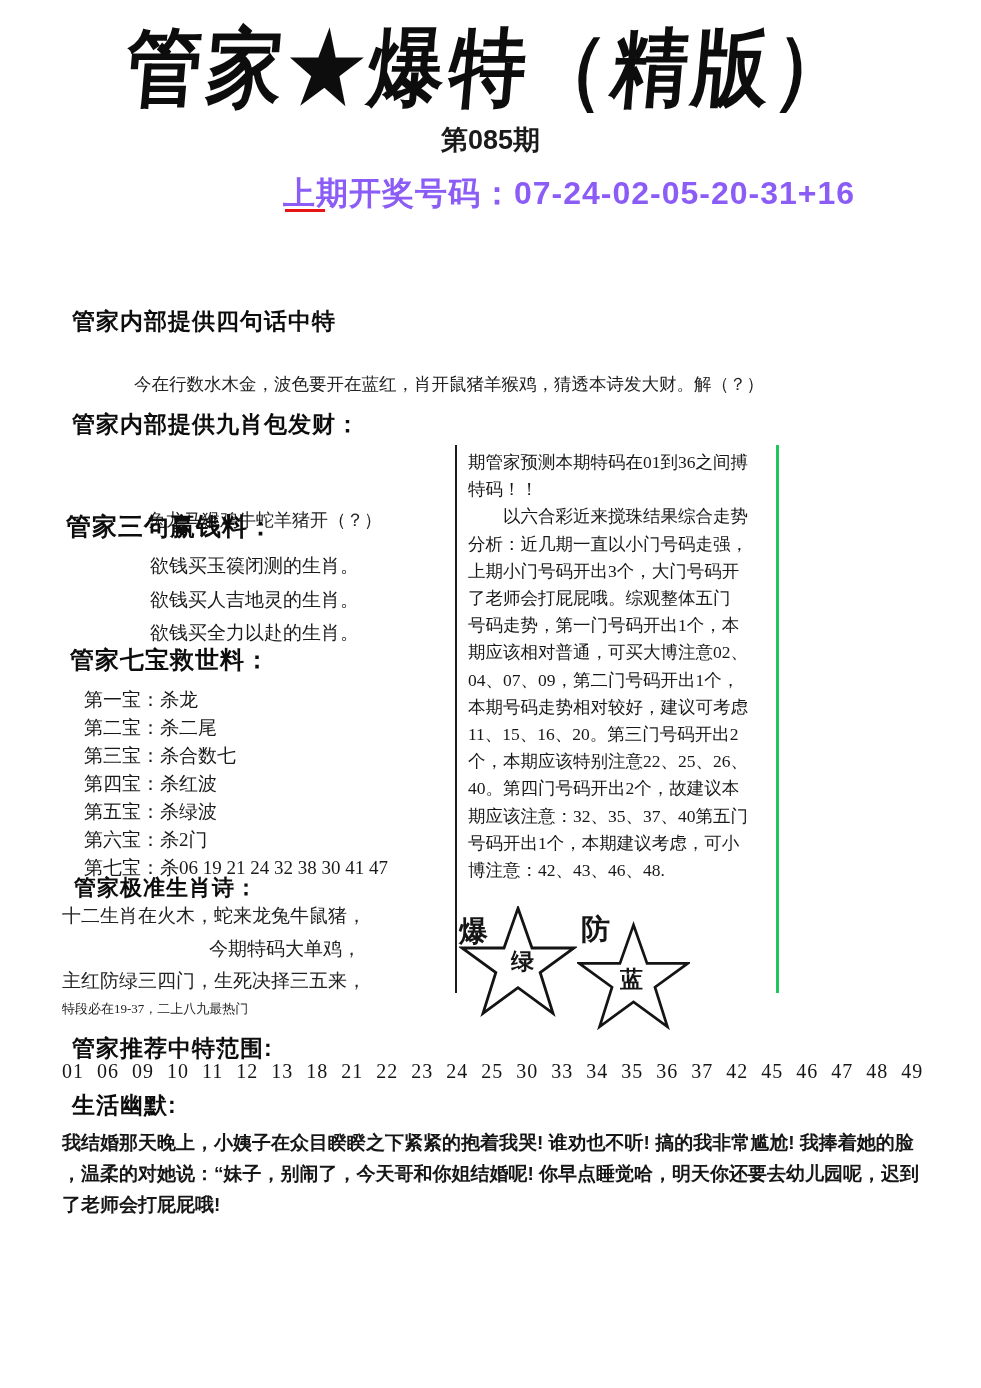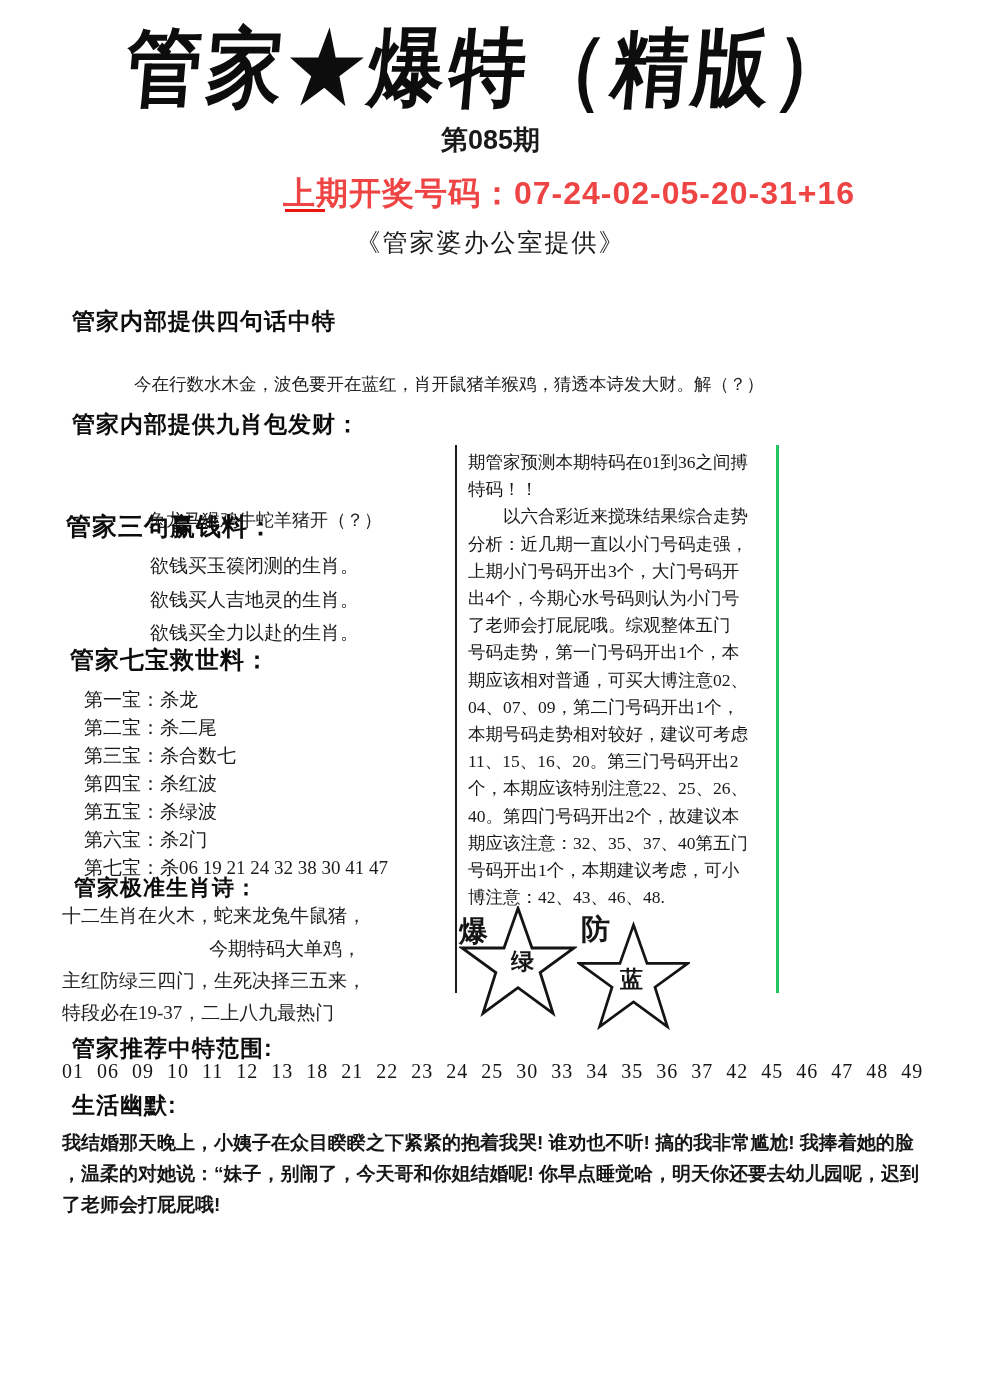--- a/index.html
+++ b/index.html
@@ -10,21 +10,21 @@
   }
   .abs{position:absolute;white-space:nowrap;}
   .center{left:0;right:0;text-align:center;}
   .title{
     top:18px;font-family:"DejaVu Serif",serif;font-weight:900;
     font-size:76px;letter-spacing:5px;transform:skewX(-5deg) scaleY(1.12);
     color:#0d0d0d;
   }
   .issue{top:122px;font-family:"Liberation Sans","DejaVu Sans",sans-serif;font-weight:bold;font-size:27px;}
   .draw{
-    left:283px;top:172px;color:#ef4444;
+    left:283px;top:172px;color:#8b5cf6;
     font-family:"Liberation Sans","DejaVu Sans",sans-serif;font-weight:bold;font-size:32px;letter-spacing:1px;
   }
   .draw-underline{left:285px;top:209px;width:40px;height:3px;background:#e81414;}
   .provider{top:226px;font-size:25px;letter-spacing:2px;}
   .h-sec{
     font-family:"Liberation Sans","DejaVu Sans",sans-serif;font-weight:bold;
     font-size:23px;color:#0d0d0d;letter-spacing:1px;
   }
   .body-line{font-size:18px;color:#222;}
   .stack div{white-space:nowrap;}
@@ -41,21 +41,20 @@
 </style>
 </head>
 <body>
 
 <div class="page">
 
   <div class="abs center title">管家★爆特（精版）</div>
   <div class="abs center issue">第085期</div>
   <div class="abs draw"><span>上期开奖号码：</span><span>07-24-02-05-20-31+16</span></div>
   <div class="abs draw-underline"></div>
-  <div class="abs center provider">《管家婆办公室提供》</div>
 
   <div class="abs h-sec" style="left:72px;top:306px;">管家内部提供四句话中特</div>
   <div class="abs body-line" style="left:134px;top:372px;font-size:17.5px;">今在行数水木金，波色要开在蓝红，肖开鼠猪羊猴鸡，猜透本诗发大财。解（？）</div>
 
   <div class="abs h-sec" style="left:72px;top:409px;">管家内部提供九肖包发财：</div>
   <div class="abs body-line" style="left:148px;top:473px;margin-top:35px;">兔龙马猴鸡牛蛇羊猪开（？）</div>
 
   <div class="abs h-sec" style="left:66px;top:510px;font-size:25px;">管家三句赢钱料：</div>
   <div class="abs stack" style="left:150px;top:549px;font-size:19px;line-height:33.5px;">
     <div>欲钱买玉篌闭测的生肖。</div>
@@ -71,30 +70,29 @@
     <div>第四宝：杀红波</div>
     <div>第五宝：杀绿波</div>
     <div>第六宝：杀2门</div>
     <div>第七宝：杀06 19 21 24 32 38 30 41 47</div>
   </div>
 
   <div class="abs h-sec" style="left:74px;top:873px;font-size:22px;">管家极准生肖诗：</div>
   <div class="abs body-line" style="left:62px;top:903px;font-size:19px;">十二生肖在火木，蛇来龙兔牛鼠猪，</div>
   <div class="abs body-line" style="left:196px;top:936px;font-size:19px;margin-left:13px;">今期特码大单鸡，</div>
   <div class="abs body-line" style="left:62px;top:968px;font-size:19px;">主红防绿三四门，生死决择三五来，</div>
-  <div class="abs body-line" style="left:62px;top:1000px;font-size:19px;">特段必在19-37，二上八九最热门</div>
+  <div class="abs body-line" style="left:62px;top:1000px;font-size:13px;">特段必在19-37，二上八九最热门</div>
 
   <div class="abs predict-box">
     <div class="predict-text stack">
       <div>期管家预测本期特码在01到36之间搏</div>
       <div>特码！！</div>
       <div>　　以六合彩近来搅珠结果综合走势</div>
       <div>分析：近几期一直以小门号码走强，</div>
       <div>上期小门号码开出3个，大门号码开</div>
-      <div>出4个，今期心水号码则认为小门号</div>
       <div>了老师会打屁屁哦。综观整体五门</div>
       <div>号码走势，第一门号码开出1个，本</div>
       <div>期应该相对普通，可买大博注意02、</div>
       <div>04、07、09，第二门号码开出1个，</div>
       <div>本期号码走势相对较好，建议可考虑</div>
       <div>11、15、16、20。第三门号码开出2</div>
       <div>个，本期应该特别注意22、25、26、</div>
       <div>40。第四门号码开出2个，故建议本</div>
       <div>期应该注意：32、35、37、40第五门</div>
       <div>号码开出1个，本期建议考虑，可小</div>

